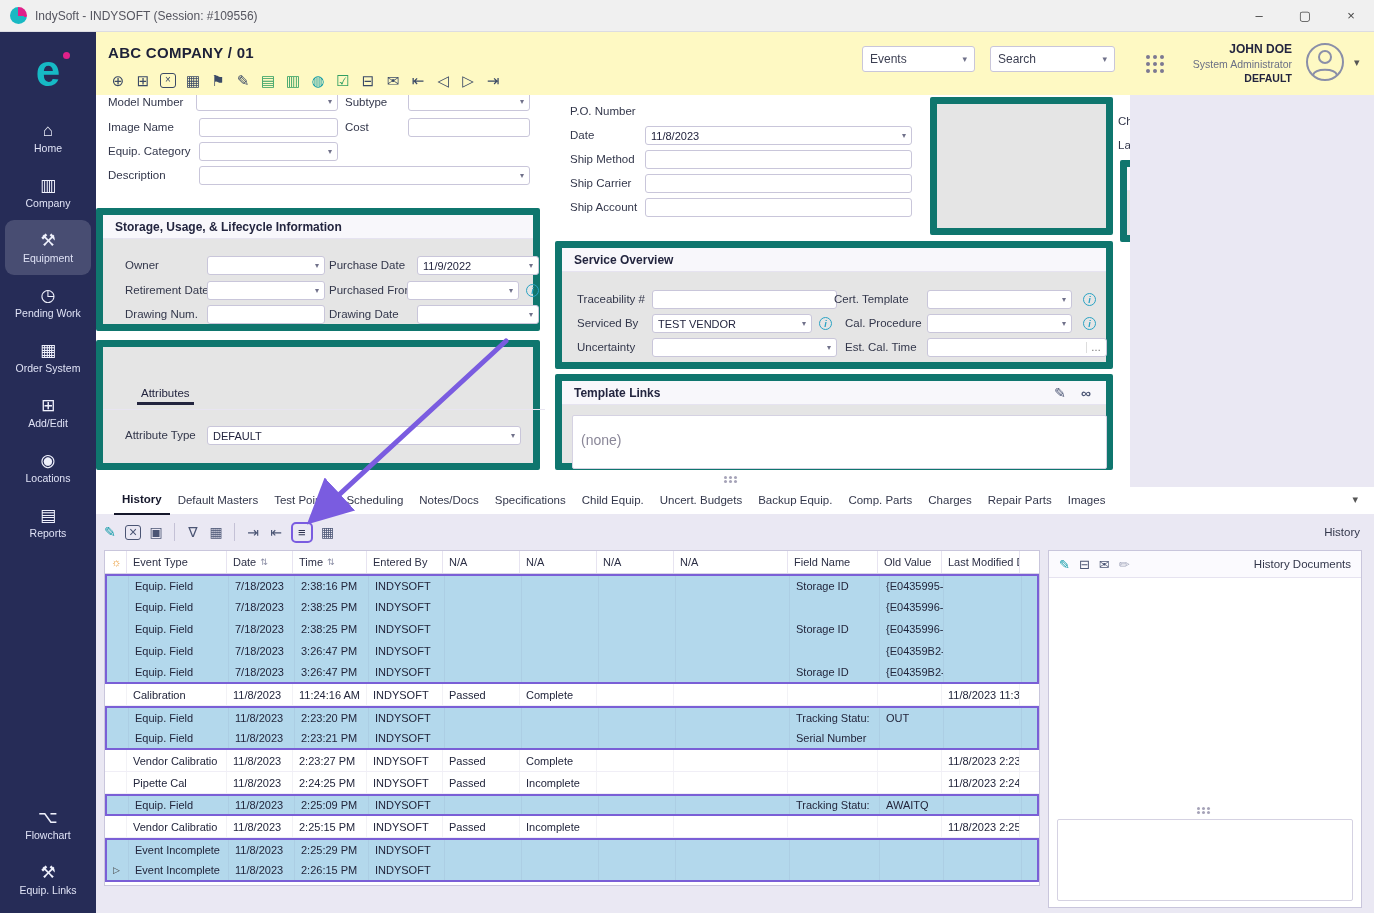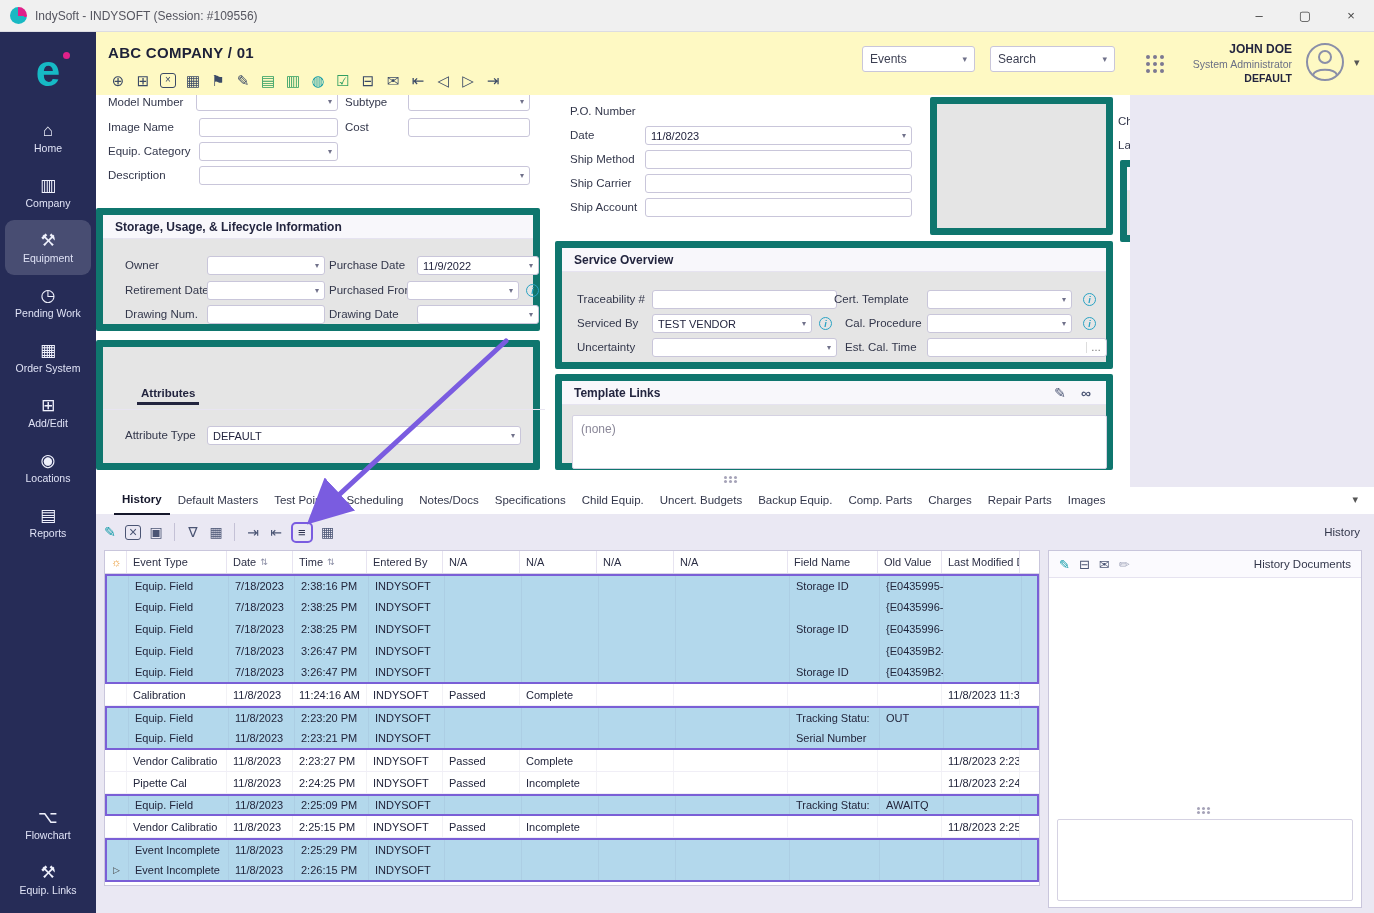--- a/index.html
+++ b/index.html
@@ -45,23 +45,23 @@
 .sel{justify-content:space-between}
 .sel .chv{font-size:8px;margin-left:4px}
 .sel.dis{background:#f3f1f8;border-color:#dddaea}
 .panel{position:absolute;background:#e5e5e5;border:7px solid #0f766e;border-radius:2px}
 .panel-h{height:24px;background:#f8f7fb;border-bottom:1px solid #e6e3f0;display:flex;align-items:center;padding:0 12px;font-size:12px;font-weight:bold;color:#23253f}
 .info{position:absolute;width:13px;height:13px;border:1px solid #2aa3c4;border-radius:50%;color:#2aa3c4;font-size:9px;display:flex;align-items:center;justify-content:center;cursor:pointer}
 .info::after{content:"i";font-style:italic;font-weight:bold}
 .cb{position:absolute;width:13px;height:13px;border:1px solid #b4b1c8;background:#fff;cursor:pointer}
 .grip{position:absolute;width:3px;height:3px;border-radius:50%;background:#a6a3b8;box-shadow:5px 0 #a6a3b8,10px 0 #a6a3b8,0 4px #a6a3b8,5px 4px #a6a3b8,10px 4px #a6a3b8}
 .ellip{margin-left:auto;font-size:10px;color:#666;border-left:1px solid #ddd;padding-left:4px}
-.tab-attr{position:absolute;font-size:11.5px;font-weight:bold;color:#23253f;border-bottom:3px solid #23253f;padding:0 4px 3px 4px;cursor:pointer}
+.tab-attr{position:absolute;font-size:11.5px;font-weight:normal;color:#23253f;border-bottom:3px solid #23253f;padding:0 4px 3px 4px;cursor:pointer}
 .hairline{position:absolute;height:1px;background:#e8e5f1}
-.none-box{position:absolute;border:1px solid #d5d2e2;border-radius:2px;background:#fff;font-size:12px;color:#8a8798;padding:6px 8px}
+.none-box{position:absolute;border:1px solid #d5d2e2;border-radius:2px;background:#fff;font-size:14px;color:#8a8798;padding:16px 8px}
 .linkdate{font-size:11px;color:#2e77d0;cursor:pointer}
 
 .tabs{position:absolute;left:0;top:455px;width:1278px;height:27px;background:#fff;display:flex;align-items:center;padding-left:18px}
 .tab{padding:0 8px;font-size:11.5px;color:#33374b;line-height:27px;cursor:pointer;white-space:nowrap}
 .tab.active{font-weight:bold;color:#15172b;border-bottom:2px solid #15172b}
 .tabs-chv{position:absolute;right:16px;top:461px;font-size:11px;color:#555;cursor:pointer}
 
 .hist-toolbar{position:absolute;left:6px;top:482px;height:36px;display:flex;align-items:center;gap:7px}
 .hti{font-size:14px;color:#4b5574;cursor:pointer;line-height:1;display:flex;align-items:center;justify-content:center;min-width:16px}
 .hti.teal{color:#0e9aa7}

